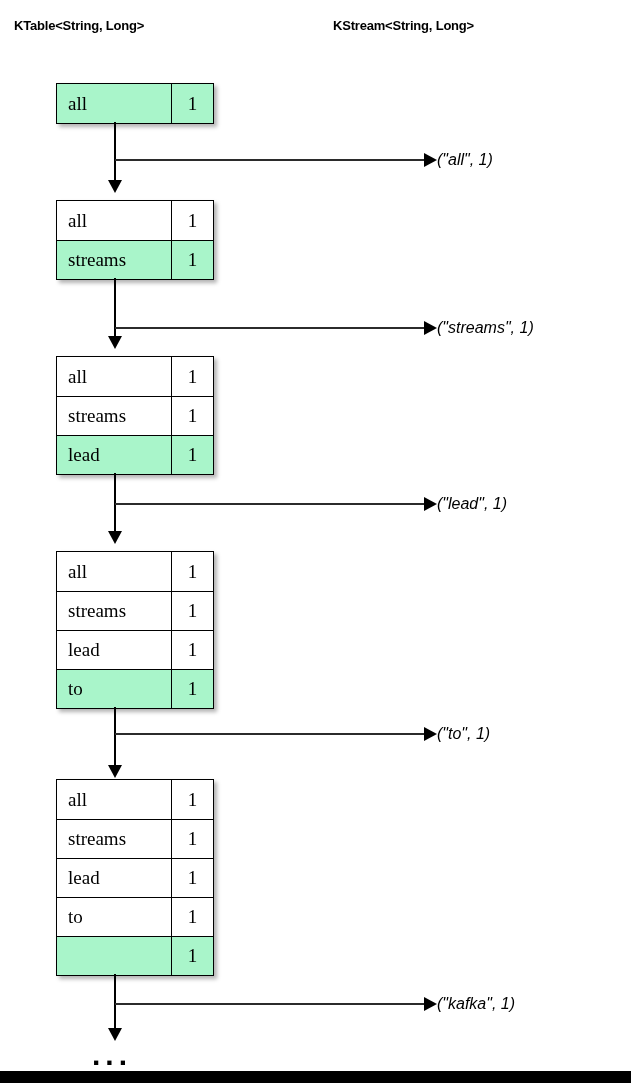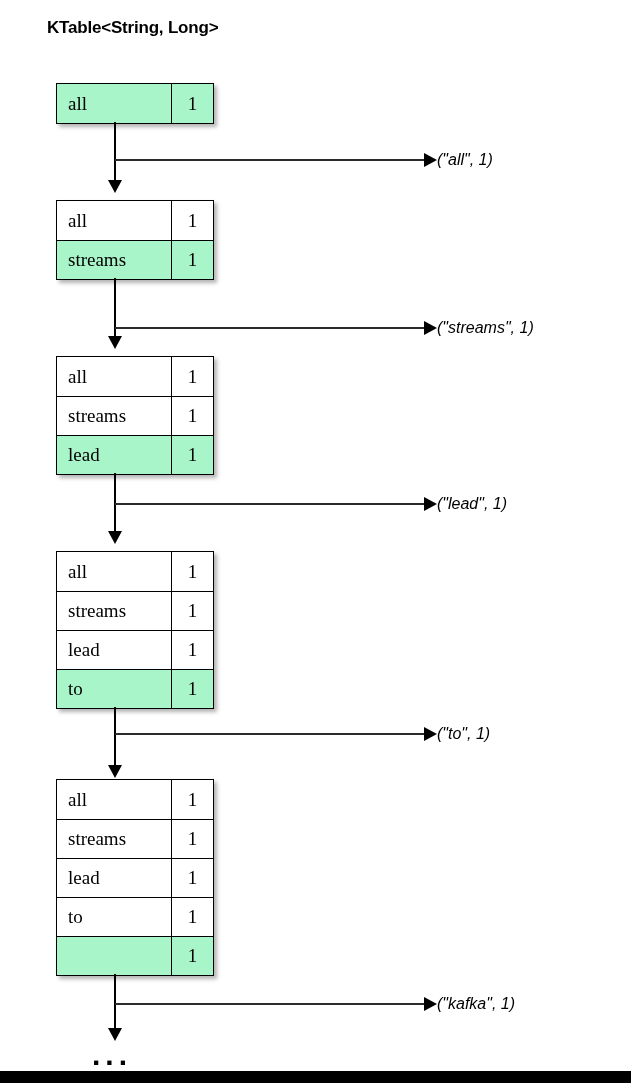--- a/index.html
+++ b/index.html
@@ -14,25 +14,24 @@
     background: #ffffff;
     overflow: hidden;
     font-family: "Liberation Sans", sans-serif;
   }
 
   
   .col-header {
     position: absolute;
     font-family: "Liberation Sans", sans-serif;
     font-weight: bold;
-    font-size: 17px;
+    font-size: 13px;
     color: #000000;
     white-space: nowrap;
     letter-spacing: -0.2px;
-    margin-left: 33px;
   }
   #hdr-ktable  { left: 14px;  top: 18px; }
   #hdr-kstream { left: 333px; top: 18px; }
 
   
   .ktable {
     position: absolute;
     left: 56px;
     width: 158px;
     border: 1.6px solid #000000;
@@ -141,20 +140,21 @@
     height: 12px;
     background: #000000;
   }
 </style>
 </head>
 <body>
 
 <div id="page">
 
   <div class="col-header" id="hdr-ktable">KTable&lt;String, Long&gt;</div>
+  <div class="col-header" id="hdr-kstream">KStream&lt;String, Long&gt;</div>
 
   <div class="ktable" id="ktable-1" style="top:83px;">
     <div class="row new">
       <span class="key">all</span>
       <span class="val">1</span>
     </div>
   </div>
   <div class="vline" style="top:122px; height:68px;"></div>
   <div class="arrow-down" style="top:180px;"></div>
   <div class="hline" style="left:115px; top:159px; width:313px;"></div>

